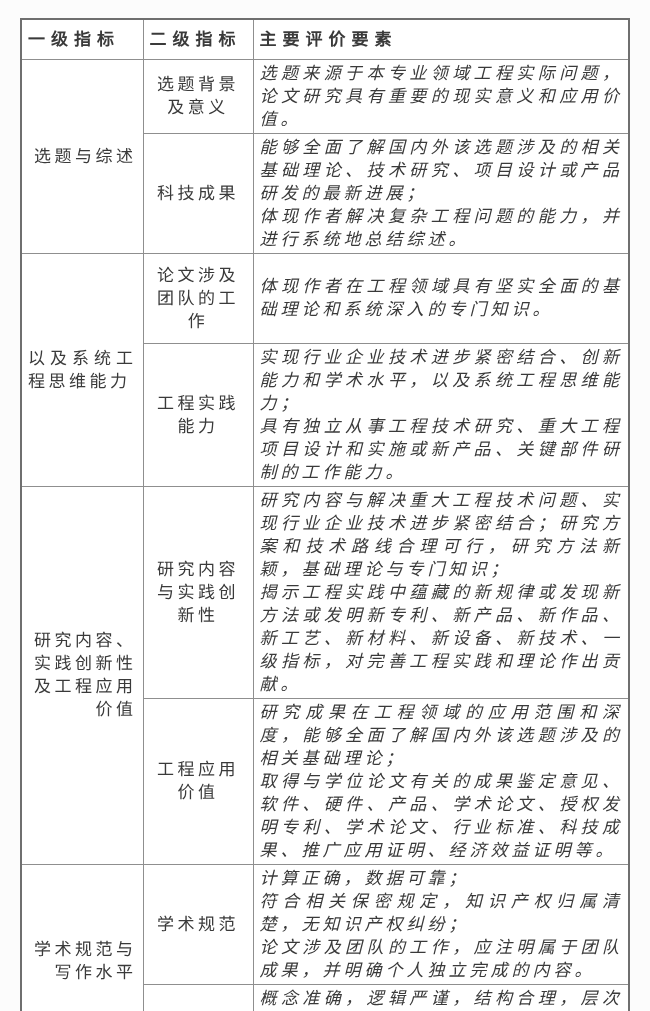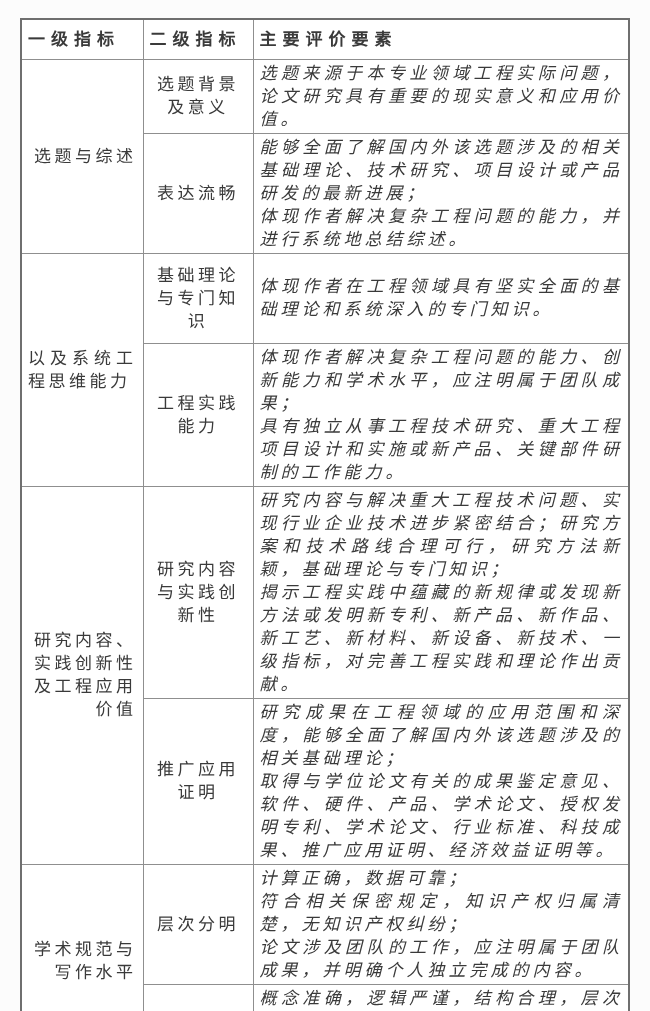--- a/index.html
+++ b/index.html
@@ -101,61 +101,61 @@
     </tr>
 
     <tr class="r1">
       <td class="lv1 center" rowspan="2">选题与综述</td>
       <td class="lv2">选题背景及意义</td>
       <td class="crit">
         <p>选题来源于本专业领域工程实际问题，论文研究具有重要的现实意义和应用价值。</p>
       </td>
     </tr>
     <tr class="r2">
-      <td class="lv2">表达流畅</td>
+      <td class="lv2">科技成果</td>
       <td class="crit">
         <p>能够全面了解国内外该选题涉及的相关基础理论、技术研究、项目设计或产品研发的最新进展；</p>
         <p>体现作者解决复杂工程问题的能力，并进行系统地总结综述。</p>
       </td>
     </tr>
 
     <tr class="r3">
       <td class="lv1 just" rowspan="2">以及系统工程思维能力</td>
-      <td class="lv2">基础理论与专门知识</td>
+      <td class="lv2">论文涉及团队的工作</td>
       <td class="crit">
         <p>体现作者在工程领域具有坚实全面的基础理论和系统深入的专门知识。</p>
       </td>
     </tr>
     <tr class="r4">
       <td class="lv2">工程实践能力</td>
       <td class="crit">
-        <p>体现作者解决复杂工程问题的能力、创新能力和学术水平，应注明属于团队成果；</p>
+        <p>实现行业企业技术进步紧密结合、创新能力和学术水平，以及系统工程思维能力；</p>
         <p>具有独立从事工程技术研究、重大工程项目设计和实施或新产品、关键部件研制的工作能力。</p>
       </td>
     </tr>
 
     <tr class="r5">
       <td class="lv1 center" rowspan="2">研究内容、实践创新性及工程应用价值</td>
       <td class="lv2">研究内容与实践创新性</td>
       <td class="crit">
         <p>研究内容与解决重大工程技术问题、实现行业企业技术进步紧密结合；研究方案和技术路线合理可行，研究方法新颖，基础理论与专门知识；</p>
         <p>揭示工程实践中蕴藏的新规律或发现新方法或发明新专利、新产品、新作品、新工艺、新材料、新设备、新技术、一级指标，对完善工程实践和理论作出贡献。</p>
       </td>
     </tr>
     <tr class="r6">
-      <td class="lv2">推广应用证明</td>
+      <td class="lv2">工程应用价值</td>
       <td class="crit">
         <p>研究成果在工程领域的应用范围和深度，能够全面了解国内外该选题涉及的相关基础理论；</p>
         <p>取得与学位论文有关的成果鉴定意见、软件、硬件、产品、学术论文、授权发明专利、学术论文、行业标准、科技成果、推广应用证明、经济效益证明等。</p>
       </td>
     </tr>
 
     <tr class="r7">
       <td class="lv1 center" rowspan="2">学术规范与写作水平</td>
-      <td class="lv2">层次分明</td>
+      <td class="lv2">学术规范</td>
       <td class="crit">
         <p>计算正确，数据可靠；</p>
         <p>符合相关保密规定，知识产权归属清楚，无知识产权纠纷；</p>
         <p>论文涉及团队的工作，应注明属于团队成果，并明确个人独立完成的内容。</p>
       </td>
     </tr>
     <tr class="r8">
       <td class="lv2">写作水平</td>
       <td class="crit">
         <p>概念准确，逻辑严谨，结构合理，层次分明，表达流畅，图表、文献引用规范。</p>

